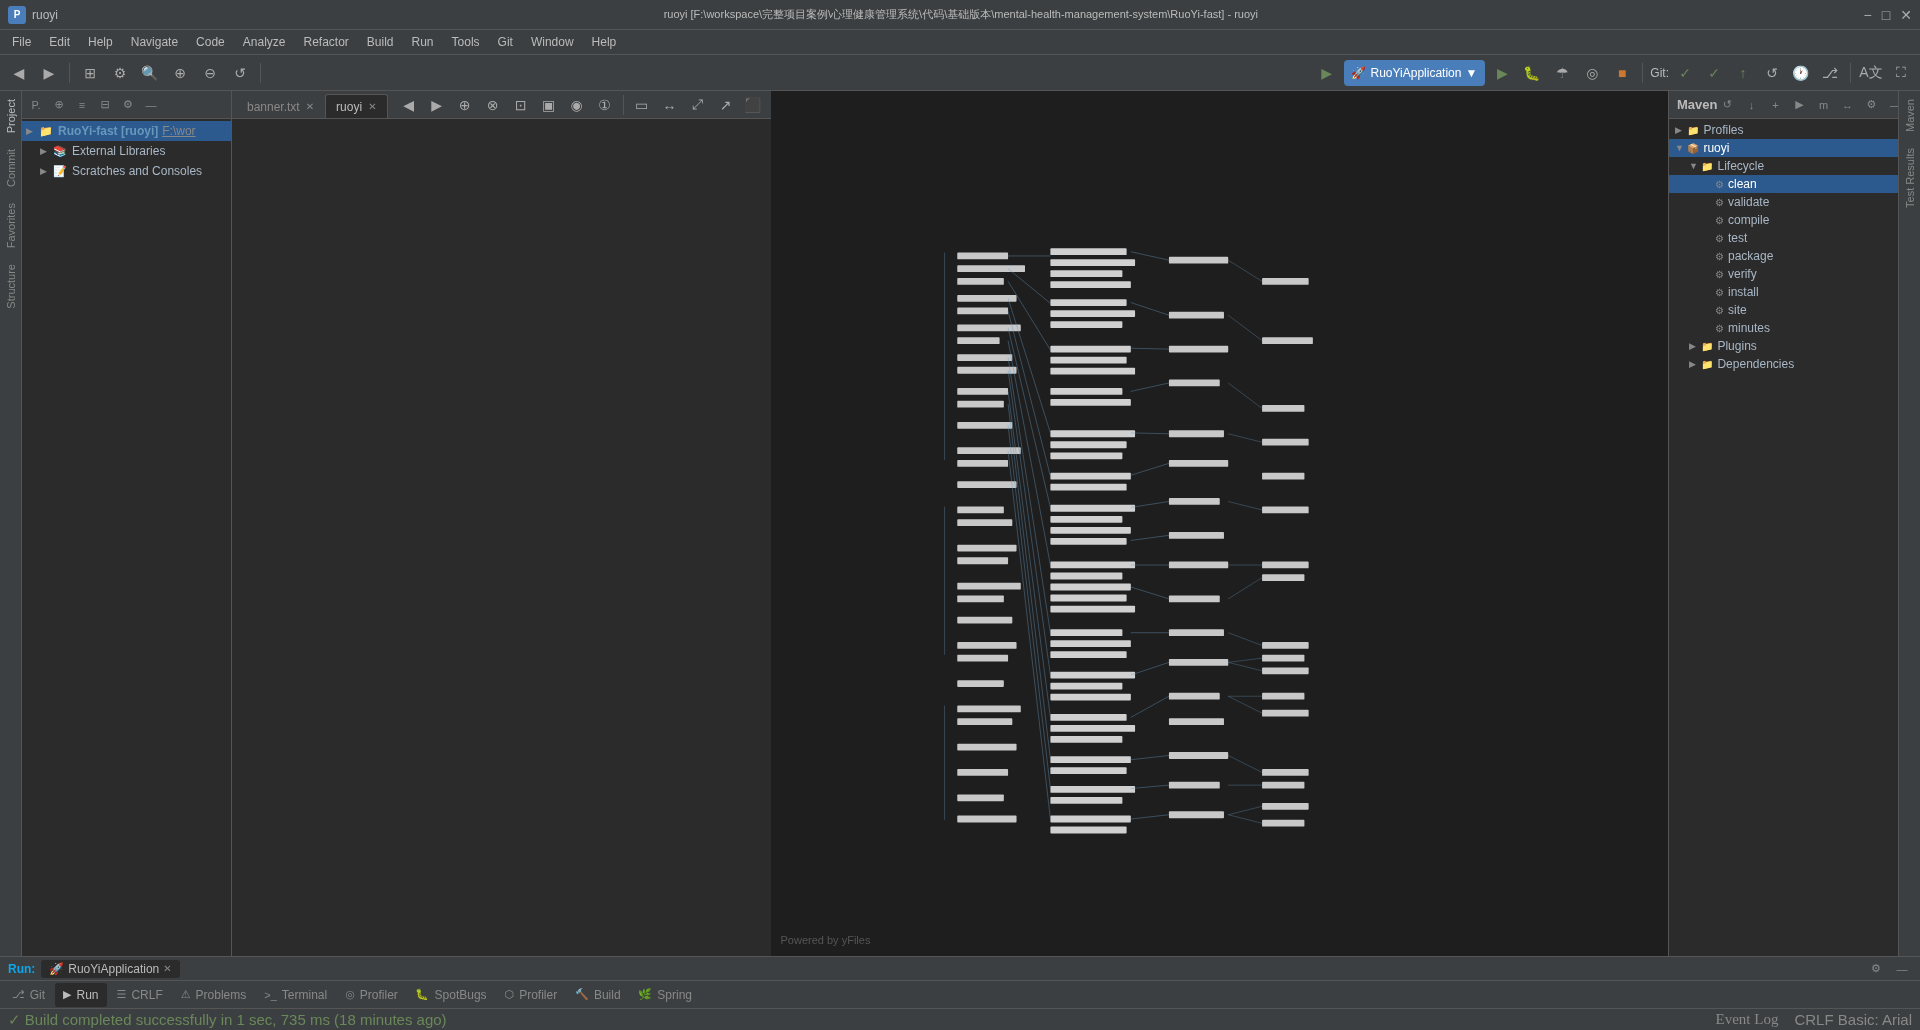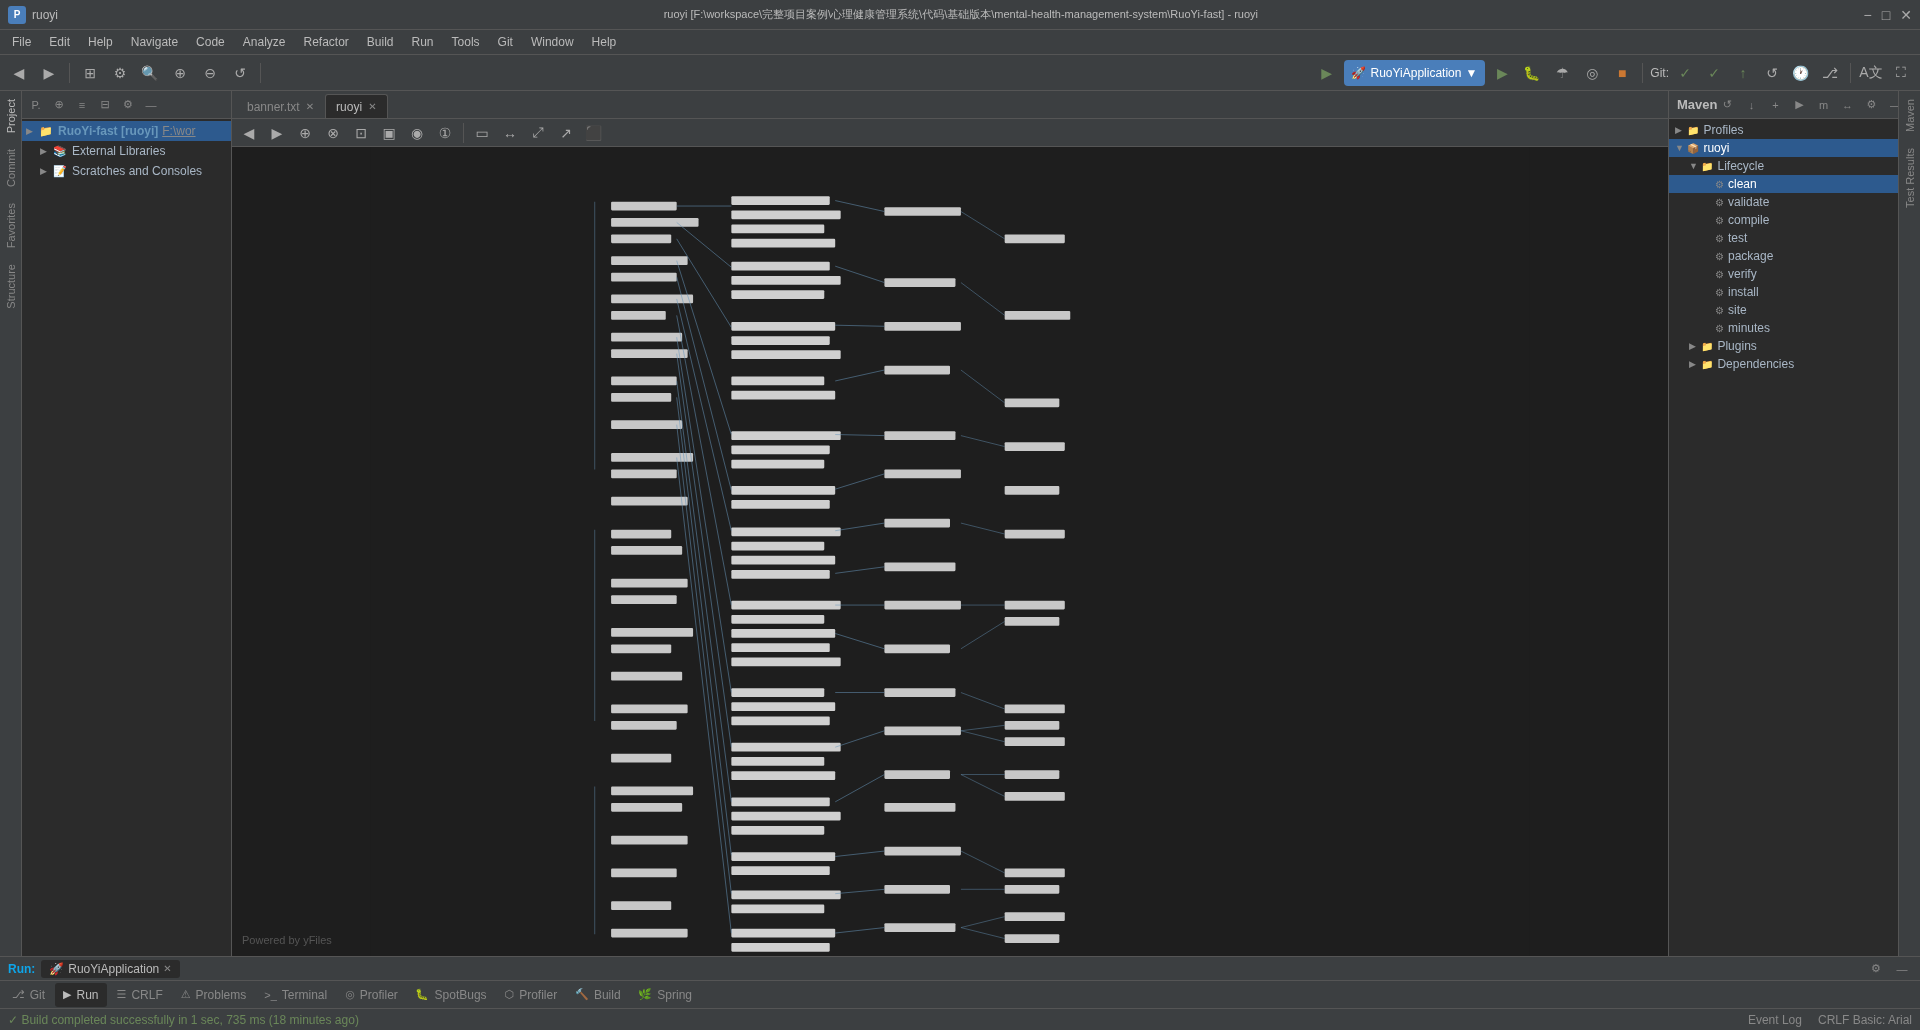--- a/index.html
+++ b/index.html
@@ -208,21 +208,21 @@
 
     
     #statusbar {
       height: 22px;
       background: #3c3f41;
       display: flex;
       align-items: center;
       padding: 0 8px;
       border-top: 1px solid #555;
       justify-content: space-between;
-      font-size: 12px;
+      font-size: 15px;
       color: #888;
     }
     .status-success { color: #6a8759; }
 
     
     #run-indicator {
       height: 24px;
       background: #3c3f41;
       display: flex;
       align-items: center;
@@ -363,21 +363,21 @@
       </div>
       <div class="tree-item">
         <span class="tree-indent"></span>
         <span class="tree-arrow">▶</span>
         <span class="tree-icon folder-icon">📝</span>
         <span>Scratches and Consoles</span>
       </div>
     </div>
   </div>
 
-  <div style="flex:1; display:flex; flex-direction:column;">
+  <div style="flex:1; display:flex; flex-direction:row;">
 
     <div id="editor-tabs">
       <div class="editor-tab">
         <span>banner.txt</span>
         <span class="close">✕</span>
       </div>
       <div class="editor-tab active">
         <span>ruoyi</span>
         <span class="close">✕</span>
       </div>
@@ -736,16 +736,16 @@
     <span>Spring</span>
   </div>
 </div>
 
 <div id="statusbar">
   <div>
     <span class="status-success">✓ </span>
     <span class="status-success">Build completed successfully in 1 sec, 735 ms (18 minutes ago)</span>
   </div>
   <div style="display:flex;gap:16px;">
-    <span style="cursor:pointer;">Event Log</span>
+    <span style="cursor:pointer;font-family:Liberation Serif, serif;">Event Log</span>
     <span>CRLF  Basic: Arial</span>
   </div>
 </div>
 
 </body></html>

